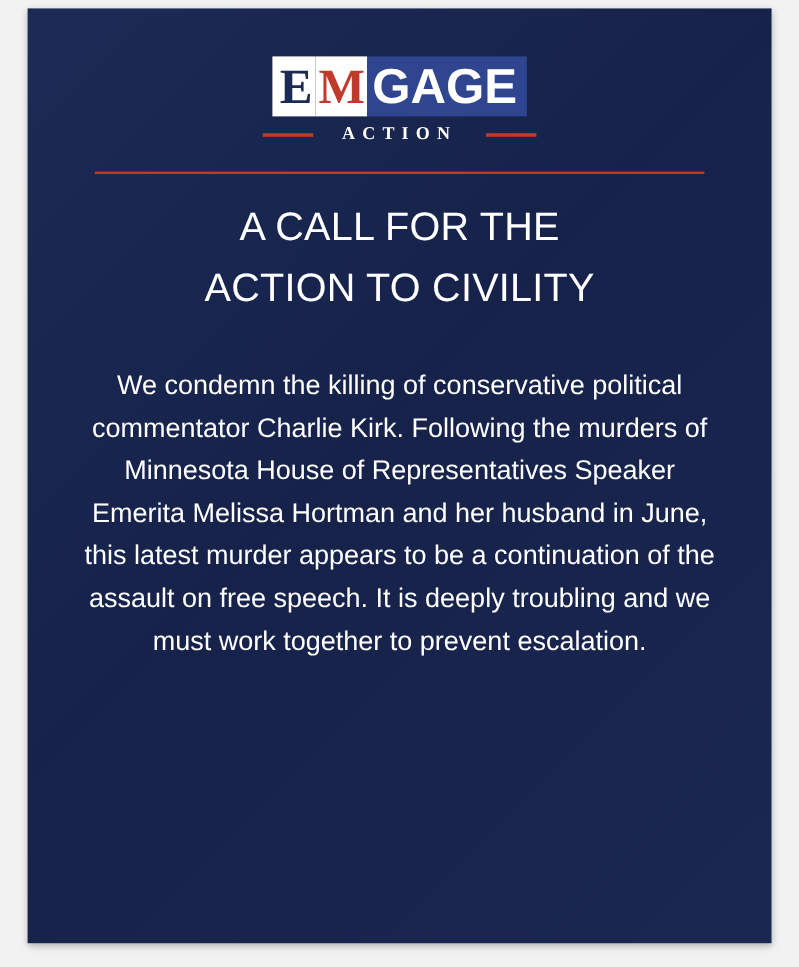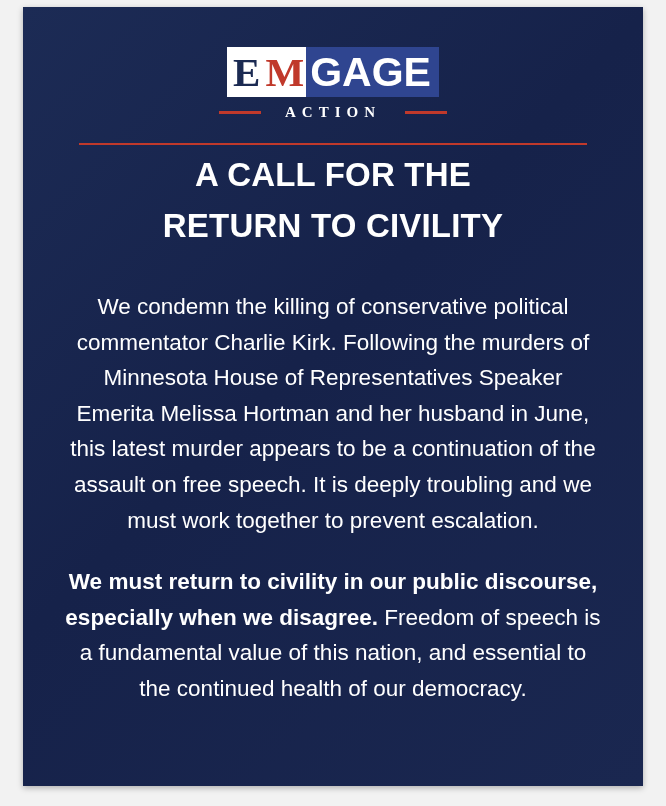--- a/index.html
+++ b/index.html
@@ -96,23 +96,23 @@
   .divider {
     height: 2px;
     background: #c0392b;
     margin: 22px 24px 0 24px;
   }
   
   .headline {
     color: #ffffff;
     text-align: center;
     font-size: 33px;
-    font-weight: bold;
+    font-weight: normal;
     line-height: 1.55;
-    margin-top: 4px;
+    margin-top: 18px;
     letter-spacing: 0.2px;
   }
   .headline .l2 { display: block; }
   
   .body-text {
     color: #ffffff;
     text-align: center;
     font-size: 22.5px;
     line-height: 1.58;
     margin-top: 38px;
@@ -144,23 +144,20 @@
           <span class="logo-action">ACTION</span>
           <span class="logo-rule"></span>
         </div>
       </div>
     </div>
 
     <div class="divider"></div>
 
     <div class="headline">
       <span class="l1">A CALL FOR THE</span>
-      <span class="l2">RETURN TO CIVILITY</span>
+      <span class="l2">ACTION TO CIVILITY</span>
     </div>
 
     <div class="body-text">We condemn the killing of conservative political commentator Charlie Kirk. Following the murders of Minnesota House of Representatives Speaker Emerita Melissa Hortman and her husband in June, this latest murder appears to be a continuation of the assault on free speech. It is deeply troubling and we must work together to prevent escalation.</div>
 
-    <div class="body-text para2">
-      <span class="bold">We must return to civility in our public discourse, especially when we disagree.</span><span> Freedom of speech is a fundamental value of this nation, and essential to the continued health of our democracy.</span>
-    </div>
 
   </div>
 </div>
 
 </body></html>

